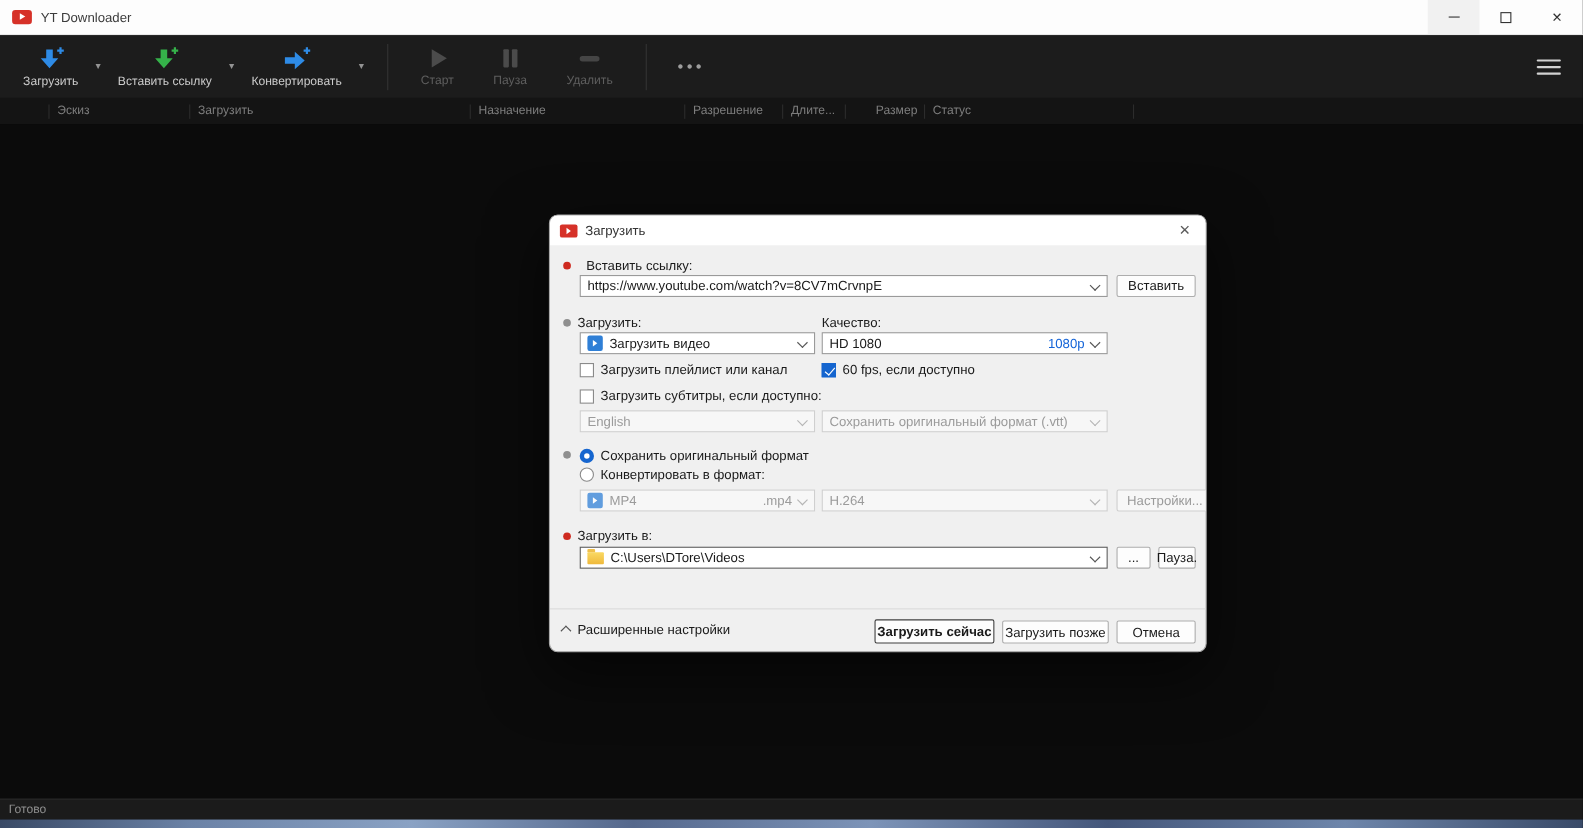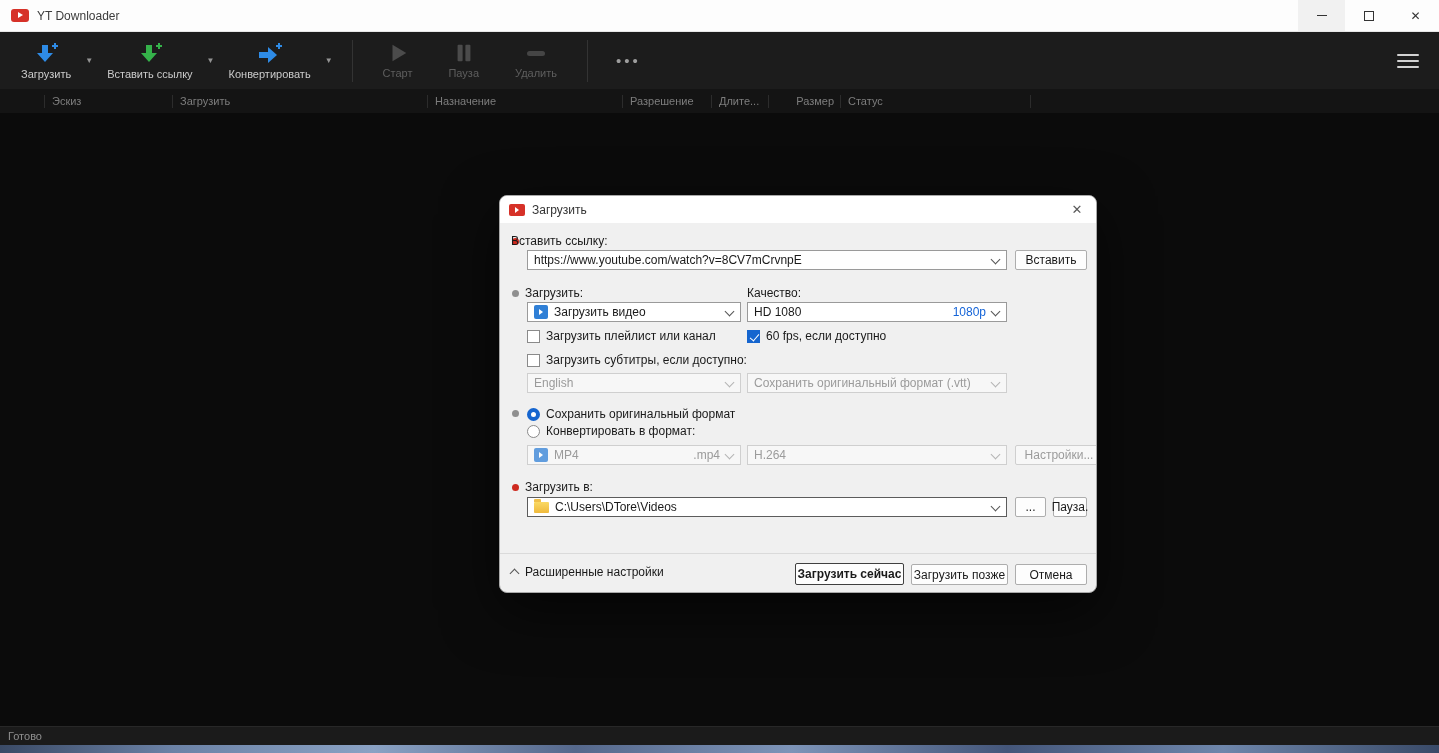--- a/index.html
+++ b/index.html
@@ -210,21 +210,21 @@
   <div class="dialog">
     <div class="dlg-title">
       <span class="dlg-app-icon"></span>
       <span class="dlg-title-text">Загрузить</span>
       <div class="dlg-close">✕</div>
     </div>
 
     <div class="dlg-body">
 
       <span class="dot red" style="left:12px; top:15px;"></span>
-      <span class="lbl" style="left:11px; top:11px;">Вставить ссылку:</span>
+      <span class="lbl" style="left:33px; top:11px;">Вставить ссылку:</span>
 
       <div class="combo" style="left:27px; top:27px; width:480px;">
         <span>https://www.youtube.com/watch?v=8CV7mCrvnpE</span>
       </div>
       <div class="btn" style="left:515px; top:27px; width:72px;">
         <span>Вставить</span>
       </div>
 
       <span class="dot gray" style="left:12px; top:67px;"></span>
       <span class="lbl" style="left:25px; top:63px;">Загрузить:</span>

